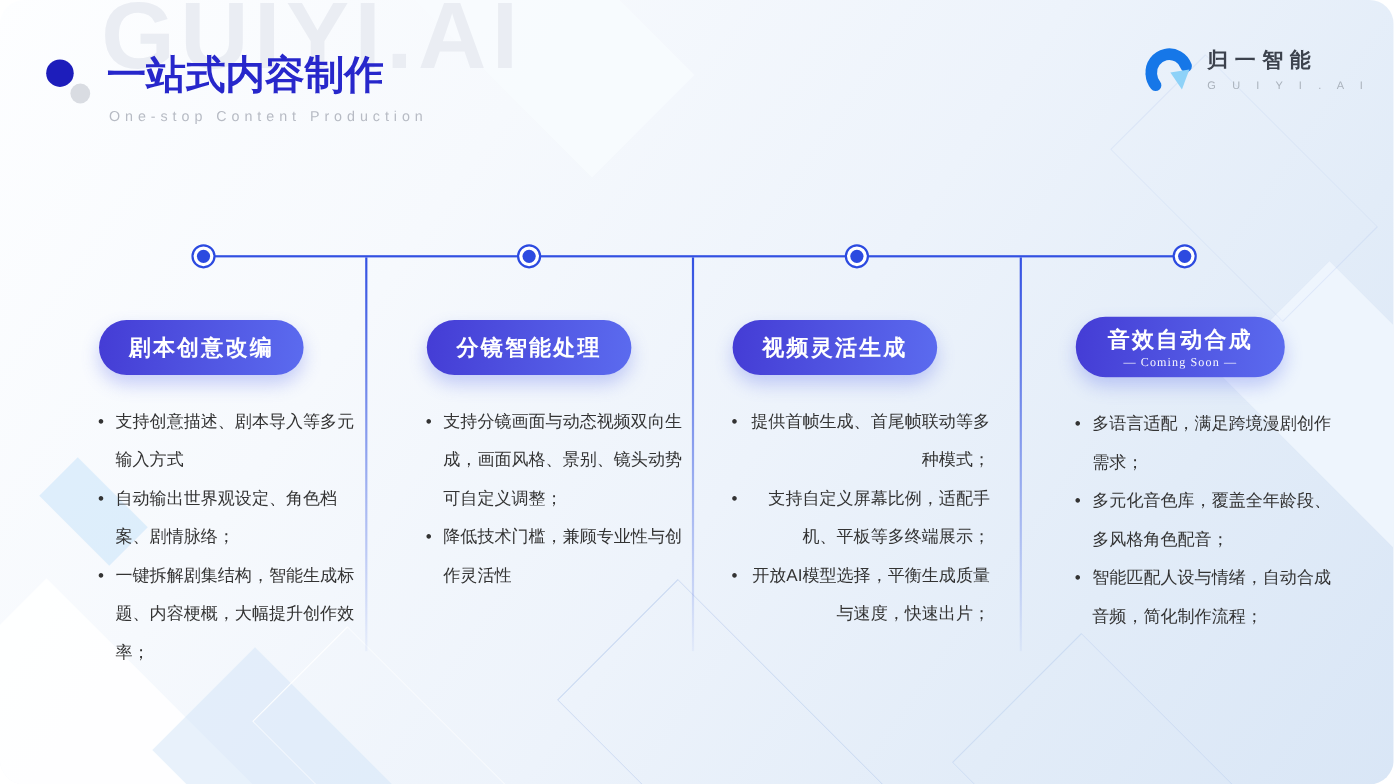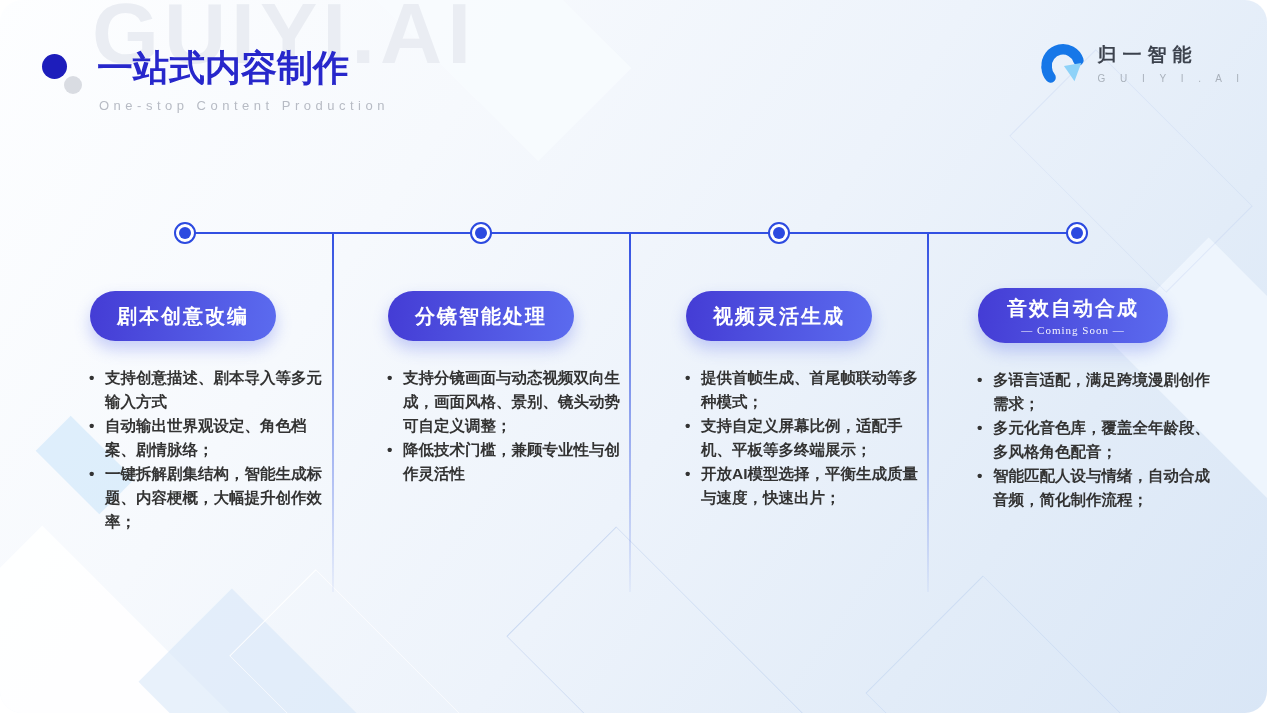--- a/index.html
+++ b/index.html
@@ -47,24 +47,24 @@
   
   .col{position:absolute;top:291px;width:236px;z-index:2;}
   .pill{width:186px;height:50px;margin-left:2px;border-radius:27px;display:flex;flex-direction:column;
     align-items:center;justify-content:center;color:#fff;
     background:linear-gradient(95deg,#443cd5 0%,#4f52e0 45%,#5b6bef 100%);
     box-shadow:0 8px 16px rgba(90,110,235,.32);}
   .pill-label{font-size:20px;font-weight:600;letter-spacing:2px;white-space:nowrap;}
   .pill.tall{width:190px;height:55px;margin-top:-3px;font-family:Liberation Serif, serif;}
   .pill-badge{font-size:11px;letter-spacing:1px;margin-top:2px;opacity:.95;white-space:nowrap;text-align:center;}
   .bullets{list-style:none;margin:25px 0 0 0;padding:0;}
-  .bullets li{position:relative;padding-left:17px;font-size:15.5px;line-height:24px;color:#333;font-weight:bold;}
+  .bullets li{position:relative;padding-left:17px;font-size:15.5px;line-height:35px;color:#333;}
   .bullets li::before{content:"\2022";position:absolute;left:1px;top:0;color:#333;}
   
-  .col1{left:88px;} .col2{left:386px;} .col3{left:684px;} .col4{left:976px;}
+  .col1{left:88px;} .col2{left:386px;} .col3{left:664px;text-align:right;} .col4{left:976px;}
 </style>
 </head>
 <body>
 
 <div class="slide">
 
   <div class="bg-layer">
     <div class="iso f5"></div>
     <div class="iso f4"></div>
     <div class="iso f1"></div>

